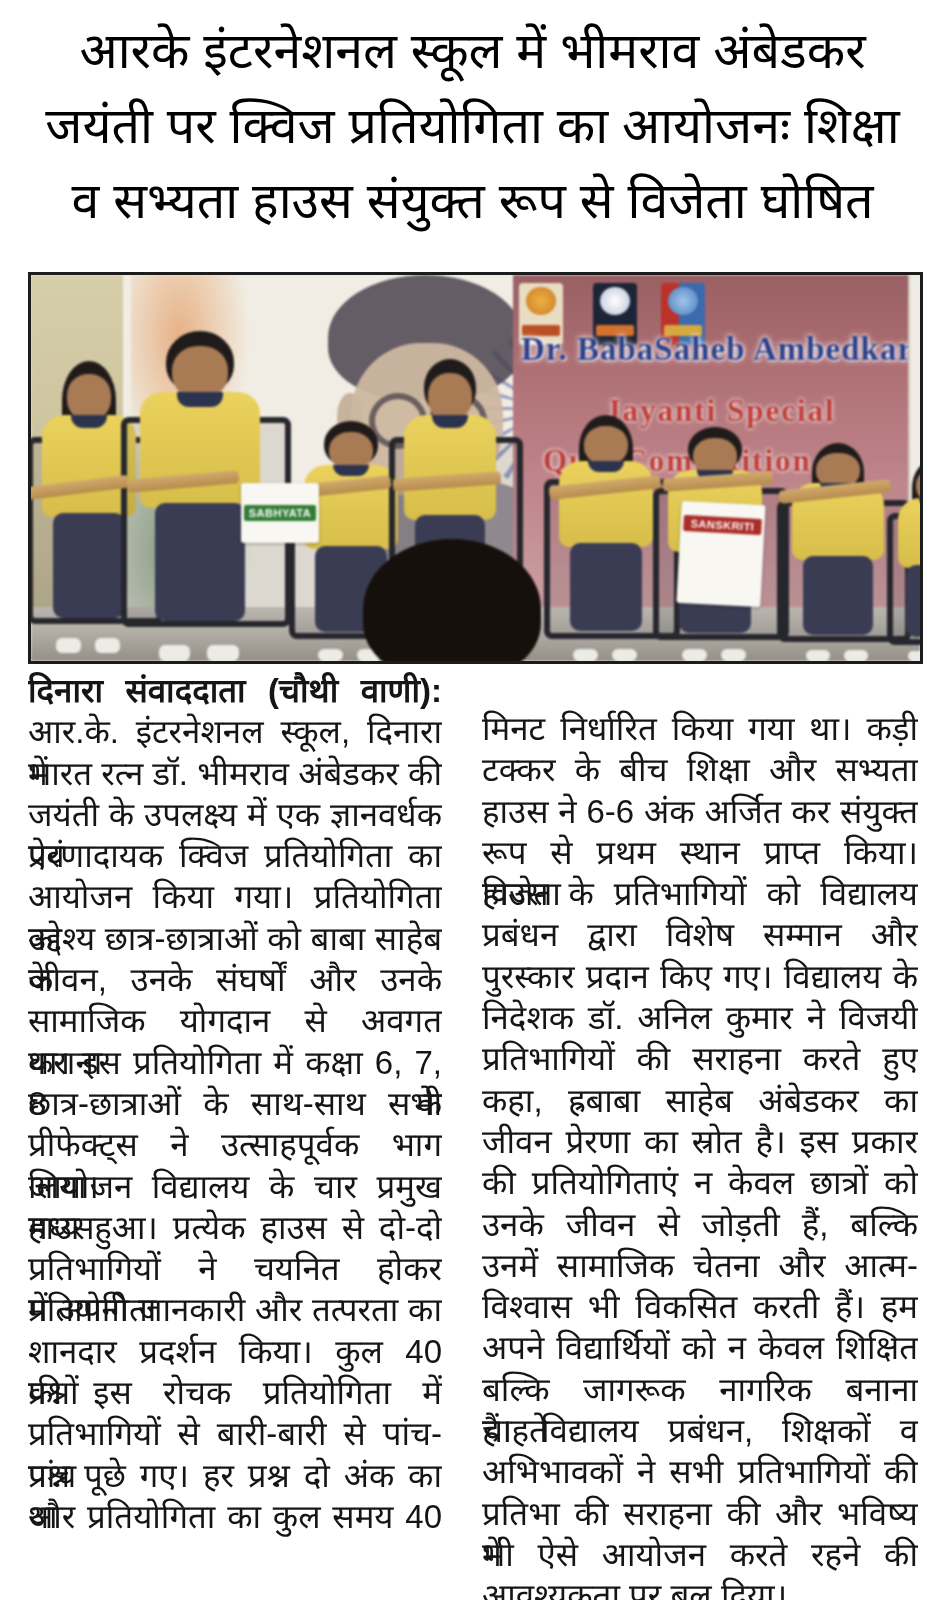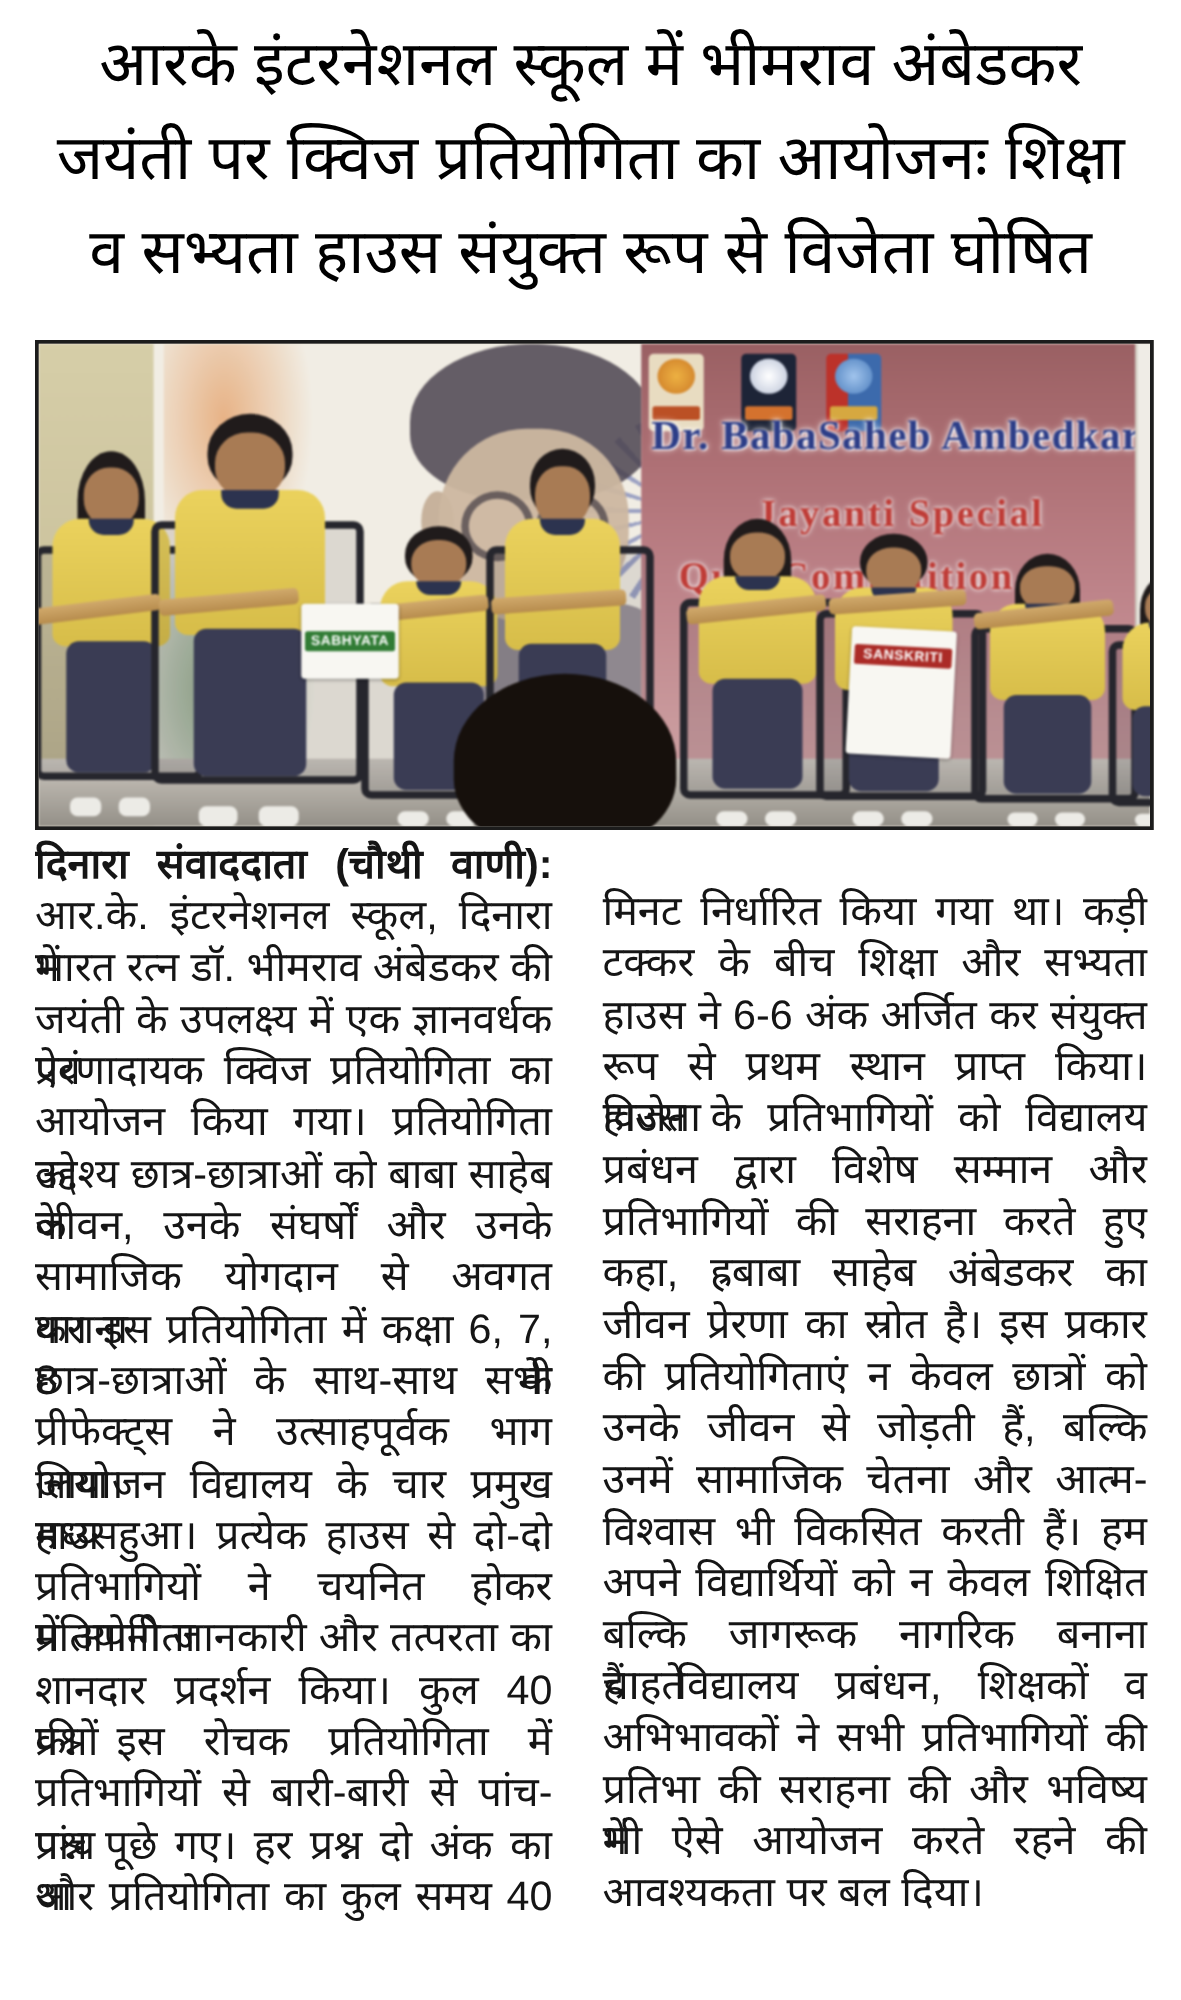--- a/index.html
+++ b/index.html
@@ -233,20 +233,22 @@
         <div class="line">प्रश्न पूछे गए। हर प्रश्न दो अंक का था</div>
         <div class="line">और प्रतियोगिता का कुल समय 40</div>
       </div>
     <div class="col col-right">
         <div class="line">मिनट निर्धारित किया गया था। कड़ी</div>
         <div class="line">टक्कर के बीच शिक्षा और सभ्यता</div>
         <div class="line">हाउस ने 6-6 अंक अर्जित कर संयुक्त</div>
         <div class="line">रूप से प्रथम स्थान प्राप्त किया। विजेता</div>
         <div class="line">हाउस के प्रतिभागियों को विद्यालय</div>
         <div class="line">प्रबंधन द्वारा विशेष सम्मान और</div>
+        <div class="line">पुरस्कार प्रदान किए गए। विद्यालय के</div>
+        <div class="line">निदेशक डॉ. अनिल कुमार ने विजयी</div>
         <div class="line">प्रतिभागियों की सराहना करते हुए</div>
         <div class="line">कहा, ह्रबाबा साहेब अंबेडकर का</div>
         <div class="line">जीवन प्रेरणा का स्रोत है। इस प्रकार</div>
         <div class="line">की प्रतियोगिताएं न केवल छात्रों को</div>
         <div class="line">उनके जीवन से जोड़ती हैं, बल्कि</div>
         <div class="line">उनमें सामाजिक चेतना और आत्म-</div>
         <div class="line">विश्वास भी विकसित करती हैं। हम</div>
         <div class="line">अपने विद्यार्थियों को न केवल शिक्षित</div>
         <div class="line">बल्कि जागरूक नागरिक बनाना चाहते</div>
         <div class="line">हैं। विद्यालय प्रबंधन, शिक्षकों व</div>

